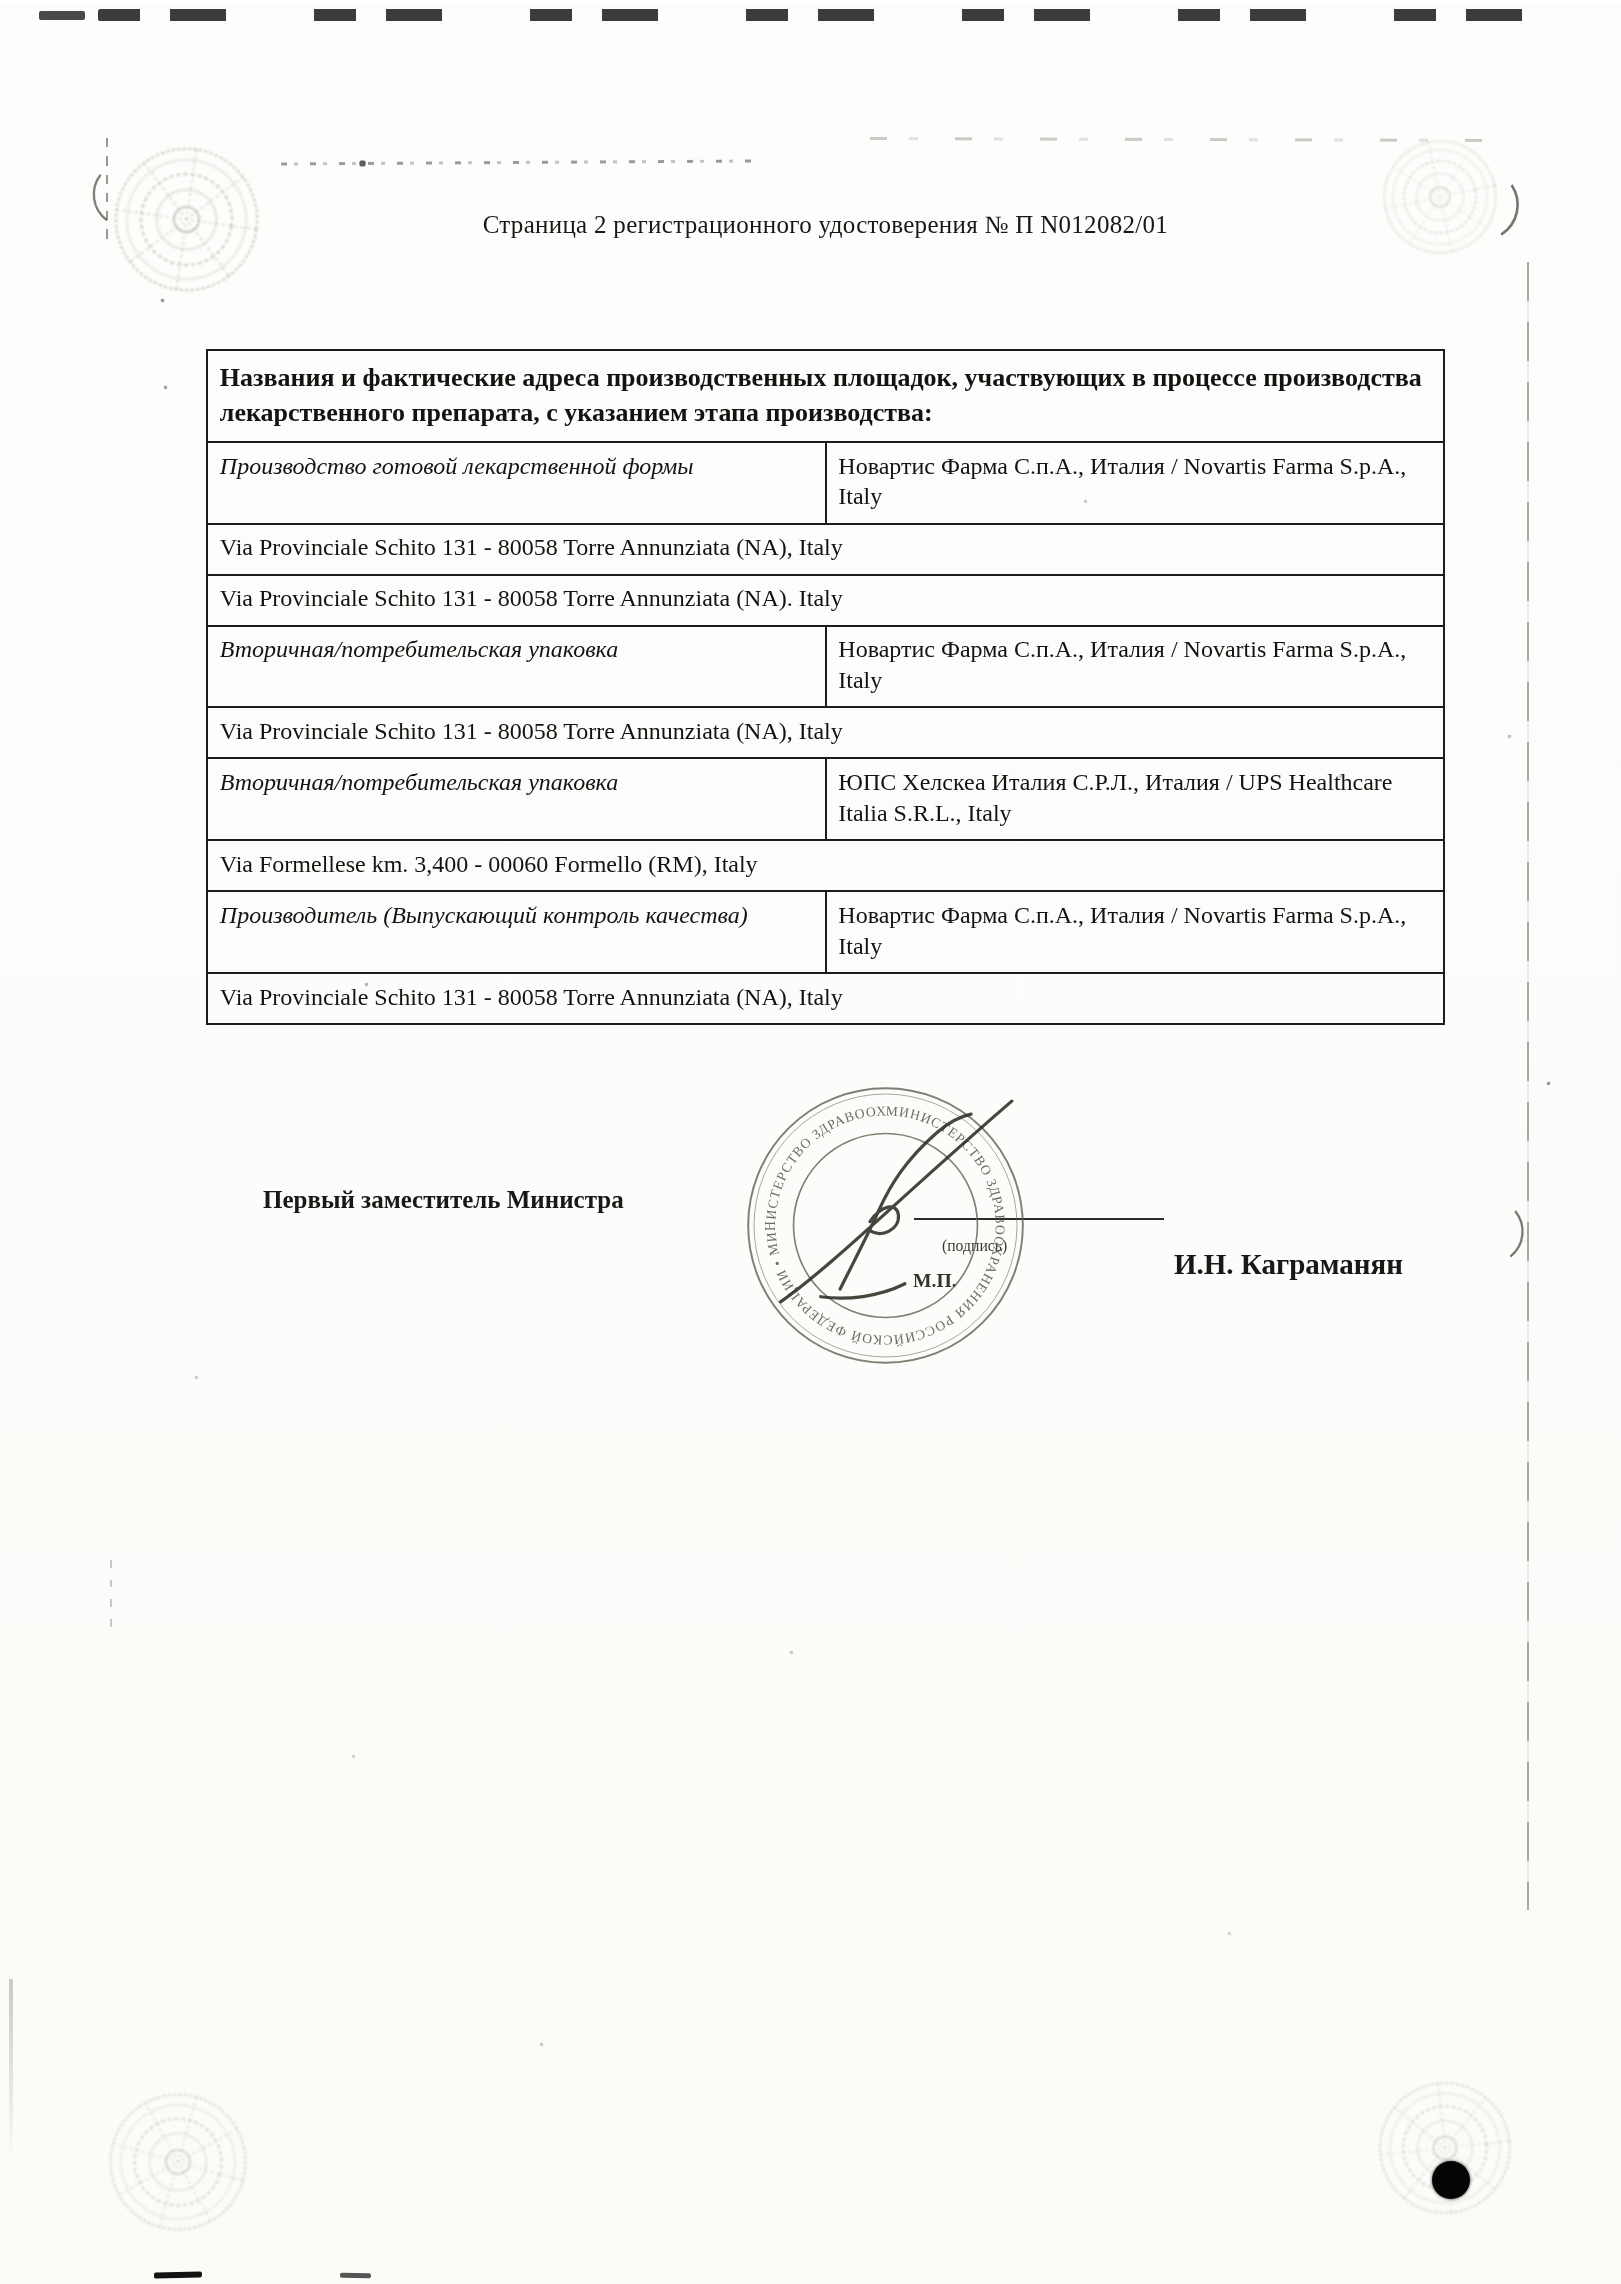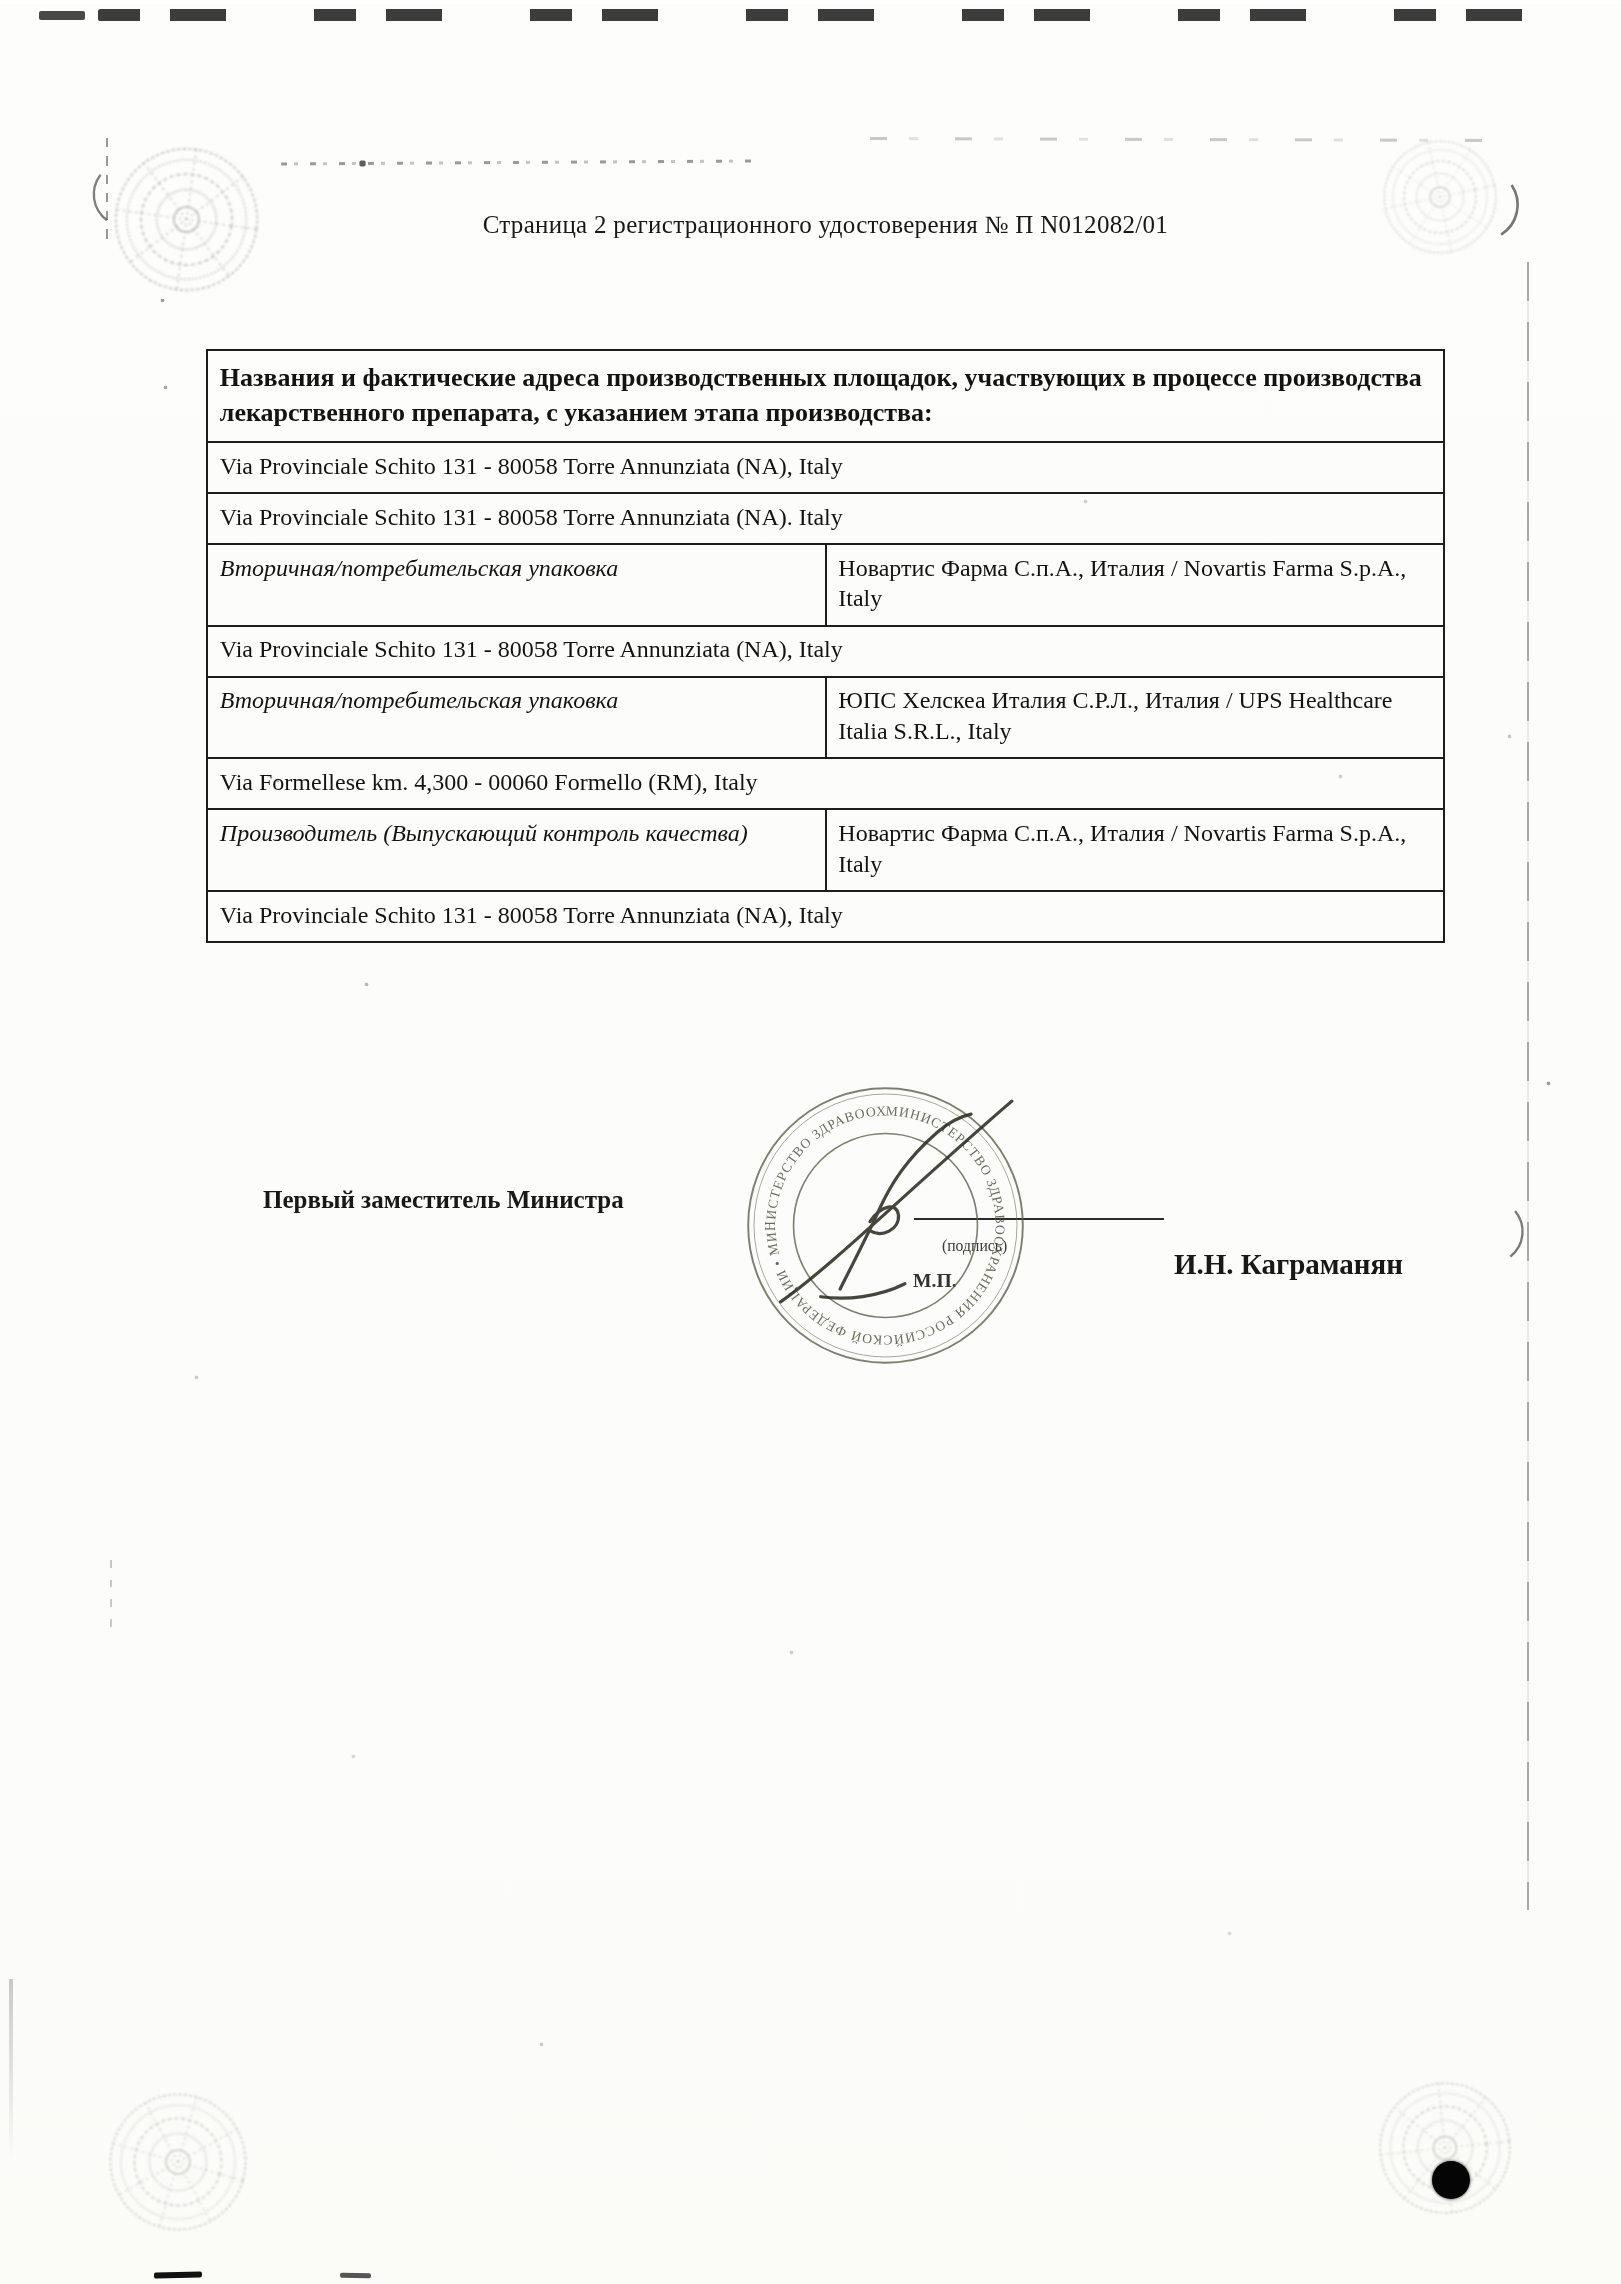--- a/index.html
+++ b/index.html
@@ -152,41 +152,45 @@
 
   <div class="page-header">Страница 2 регистрационного удостоверения № П N012082/01</div>
 
   <table class="sites-table">
     <tbody>
       <tr>
         <td colspan="2" class="title-cell">Названия и фактические адреса производственных площадок, участвующих в процессе производства лекарственного препарата, с указанием этапа производства:</td>
       </tr>
 
     <tr>
+      <td class="stage-cell"><span>Производство готовой лекарственной формы</span></td>
+      <td class="company-cell"><span>Новартис Фарма С.п.А., Италия / Novartis Farma S.p.A.,  Italy</span></td>
+    </tr>
+    <tr>
       <td colspan="2" class="address-cell"><span>Via Provinciale Schito 131 - 80058 Torre Annunziata (NA), Italy</span></td>
     </tr>
 
     <tr>
       <td colspan="2" class="address-cell"><span>Via Provinciale Schito 131 - 80058 Torre Annunziata (NA). Italy</span></td>
     </tr>
 
     <tr>
       <td class="stage-cell"><span>Вторичная/потребительская упаковка</span></td>
       <td class="company-cell"><span>Новартис Фарма С.п.А., Италия / Novartis Farma S.p.A.,  Italy</span></td>
     </tr>
     <tr>
       <td colspan="2" class="address-cell"><span>Via Provinciale Schito 131 - 80058 Torre Annunziata (NA), Italy</span></td>
     </tr>
 
     <tr>
       <td class="stage-cell"><span>Вторичная/потребительская упаковка</span></td>
       <td class="company-cell"><span>ЮПС Хелскеа Италия С.Р.Л., Италия / UPS Healthcare Italia S.R.L.,  Italy</span></td>
     </tr>
     <tr>
-      <td colspan="2" class="address-cell"><span>Via Formellese km. 4,300 - 00060 Formello (RM), Italy</span></td>
+      <td colspan="2" class="address-cell"><span>Via Formellese km. 3,400 - 00060 Formello (RM), Italy</span></td>
     </tr>
 
     <tr>
       <td class="stage-cell"><span>Производитель (Выпускающий контроль качества)</span></td>
       <td class="company-cell"><span>Новартис Фарма С.п.А., Италия / Novartis Farma S.p.A.,  Italy</span></td>
     </tr>
     <tr>
       <td colspan="2" class="address-cell"><span>Via Provinciale Schito 131 - 80058 Torre Annunziata (NA), Italy</span></td>
     </tr>
   </tbody>

